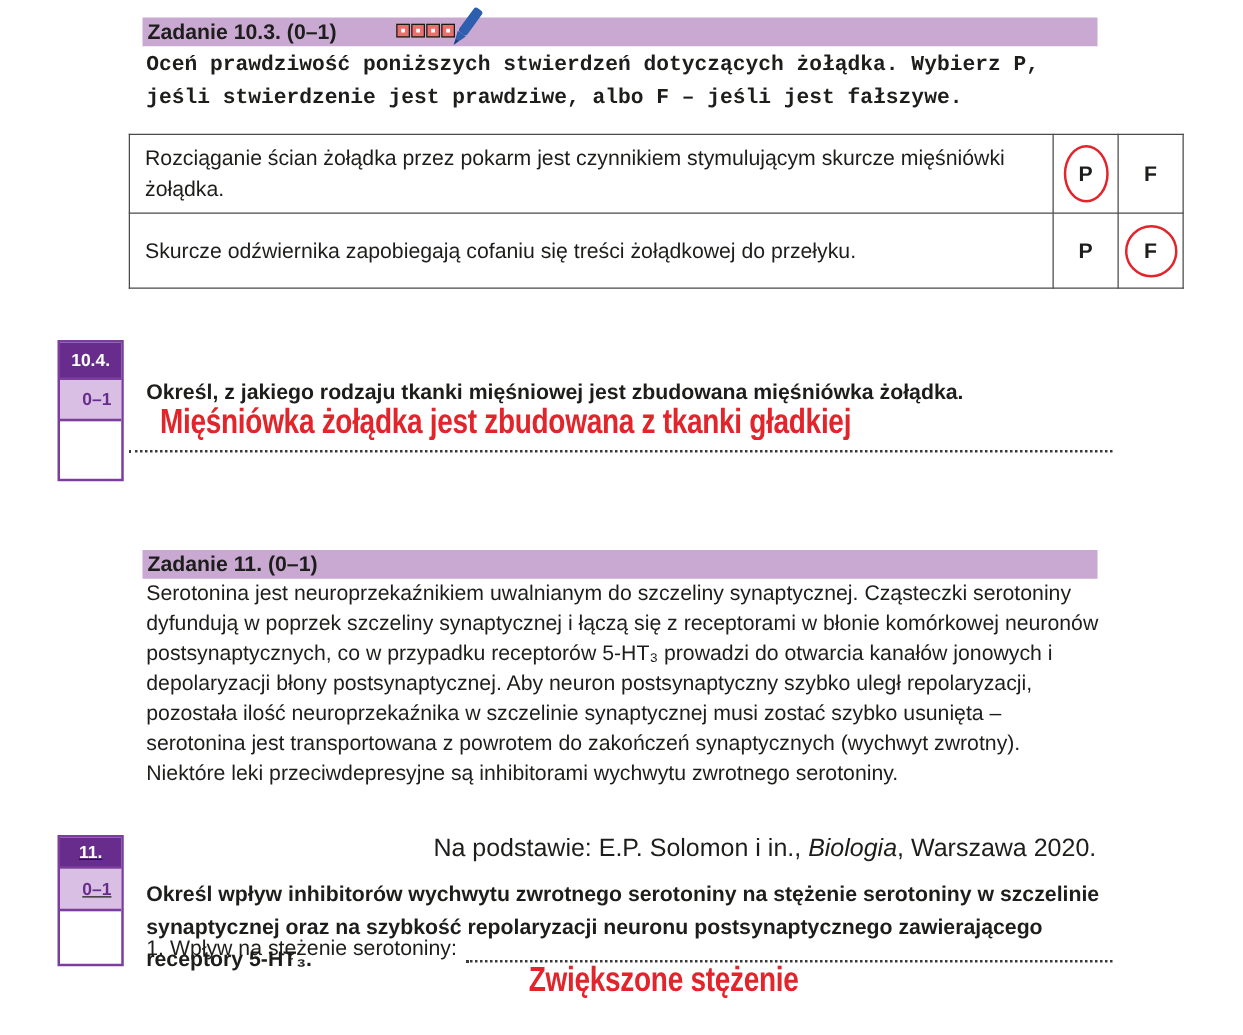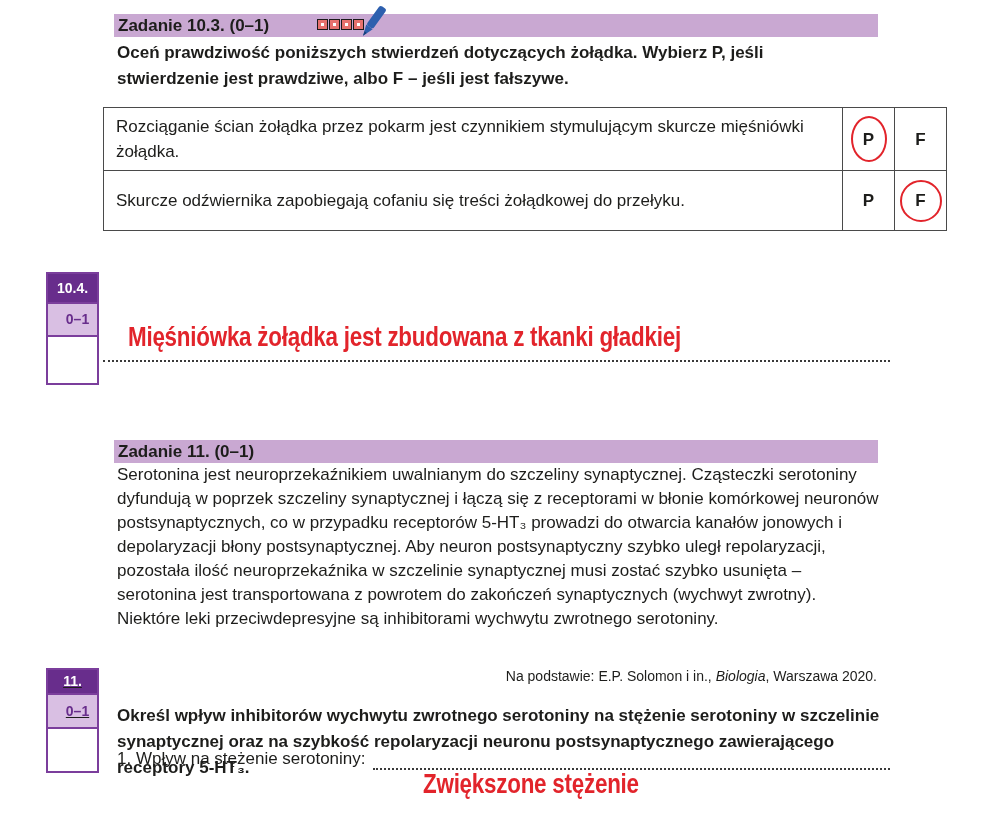--- a/index.html
+++ b/index.html
@@ -17,21 +17,21 @@
   .bar-104{top:275px;}
   .bar-11{top:440px;}
   
   .tool-marker{position:absolute;left:315px;top:3px;width:78px;height:38px;}
   .sq-strip{position:absolute;left:2px;top:16px;display:flex;gap:1px;}
   .sq{position:relative;width:9px;height:9px;background:var(--square_fill,#e8716d);border:1.5px solid #1a1a1a;}
   .sq::after{content:'';position:absolute;inset:0;margin:auto;width:3px;height:3px;background:#fff;}
   .pen-svg{position:absolute;left:42px;top:0;}
   
   .bold-text{position:absolute;font-weight:bold;font-size:17px;line-height:26px;}
-  .intro-103{left:117px;top:40px;width:745px;}
+  .intro-103{left:117px;top:40px;width:745px;font-family:Liberation Mono, monospace;}
   .q-104{left:117px;top:301px;width:763px;}
   .q-11{left:117px;top:703px;width:772px;}
   
   .tf-table{
     position:absolute;left:103px;top:107px;width:844px;border-collapse:collapse;
   }
   .tf-table td{
     border:1.5px solid var(--table_border,#4a4a4a);
     font-size:17px;line-height:25px;
   }
@@ -65,21 +65,21 @@
   }
   .ans-104{left:128px;top:321px;}
   .ans-11{left:423px;top:768px;}
   
   .dotline{
     position:absolute;border-bottom:2.5px dotted #3a3a3a;height:18px;box-sizing:border-box;
   }
   .dotline-104{left:103px;top:344px;width:787px;}
   
   .passage{position:absolute;left:117px;top:463px;width:766px;font-size:17px;line-height:24px;}
-  .source{position:absolute;left:117px;top:668px;width:760px;text-align:right;font-size:14px;}
+  .source{position:absolute;left:117px;top:668px;width:760px;text-align:right;font-size:20px;}
   .source .it{font-style:italic;}
   
   .answer-row{
     position:absolute;left:117px;top:748px;width:773px;display:flex;align-items:flex-end;
     font-size:17px;line-height:22px;
   }
   .answer-row .dots{flex:1;border-bottom:2.5px dotted #3a3a3a;height:20px;margin-left:7px;}
 </style>
 </head>
 <body>
@@ -131,20 +131,21 @@
     </tbody>
   </table>
 
   <div class="margin-box mb-104">
     <div class="margin-num">10.4.</div>
     <div class="margin-score">0–1</div>
     <div class="margin-empty"></div>
   </div>
 
 
+  <div class="bold-text q-104">Określ, z jakiego rodzaju tkanki mięśniowej jest zbudowana mięśniówka żołądka.</div>
 
   <div class="red-answer ans-104">Mięśniówka żołądka jest zbudowana z tkanki gładkiej</div>
 
   <div class="dotline dotline-104"></div>
 
   <div class="task-bar bar-11">
     <span>Zadanie 11. (0–1)</span>
   </div>
 
   <div class="passage">Serotonina jest neuroprzekaźnikiem uwalnianym do szczeliny synaptycznej. Cząsteczki serotoniny dyfundują w poprzek szczeliny synaptycznej i łączą się z receptorami w błonie komórkowej neuronów postsynaptycznych, co w przypadku receptorów 5-HT₃ prowadzi do otwarcia kanałów jonowych i depolaryzacji błony postsynaptycznej. Aby neuron postsynaptyczny szybko uległ repolaryzacji, pozostała ilość neuroprzekaźnika w szczelinie synaptycznej musi zostać szybko usunięta – serotonina jest transportowana z powrotem do zakończeń synaptycznych (wychwyt zwrotny). Niektóre leki przeciwdepresyjne są inhibitorami wychwytu zwrotnego serotoniny.</div>

